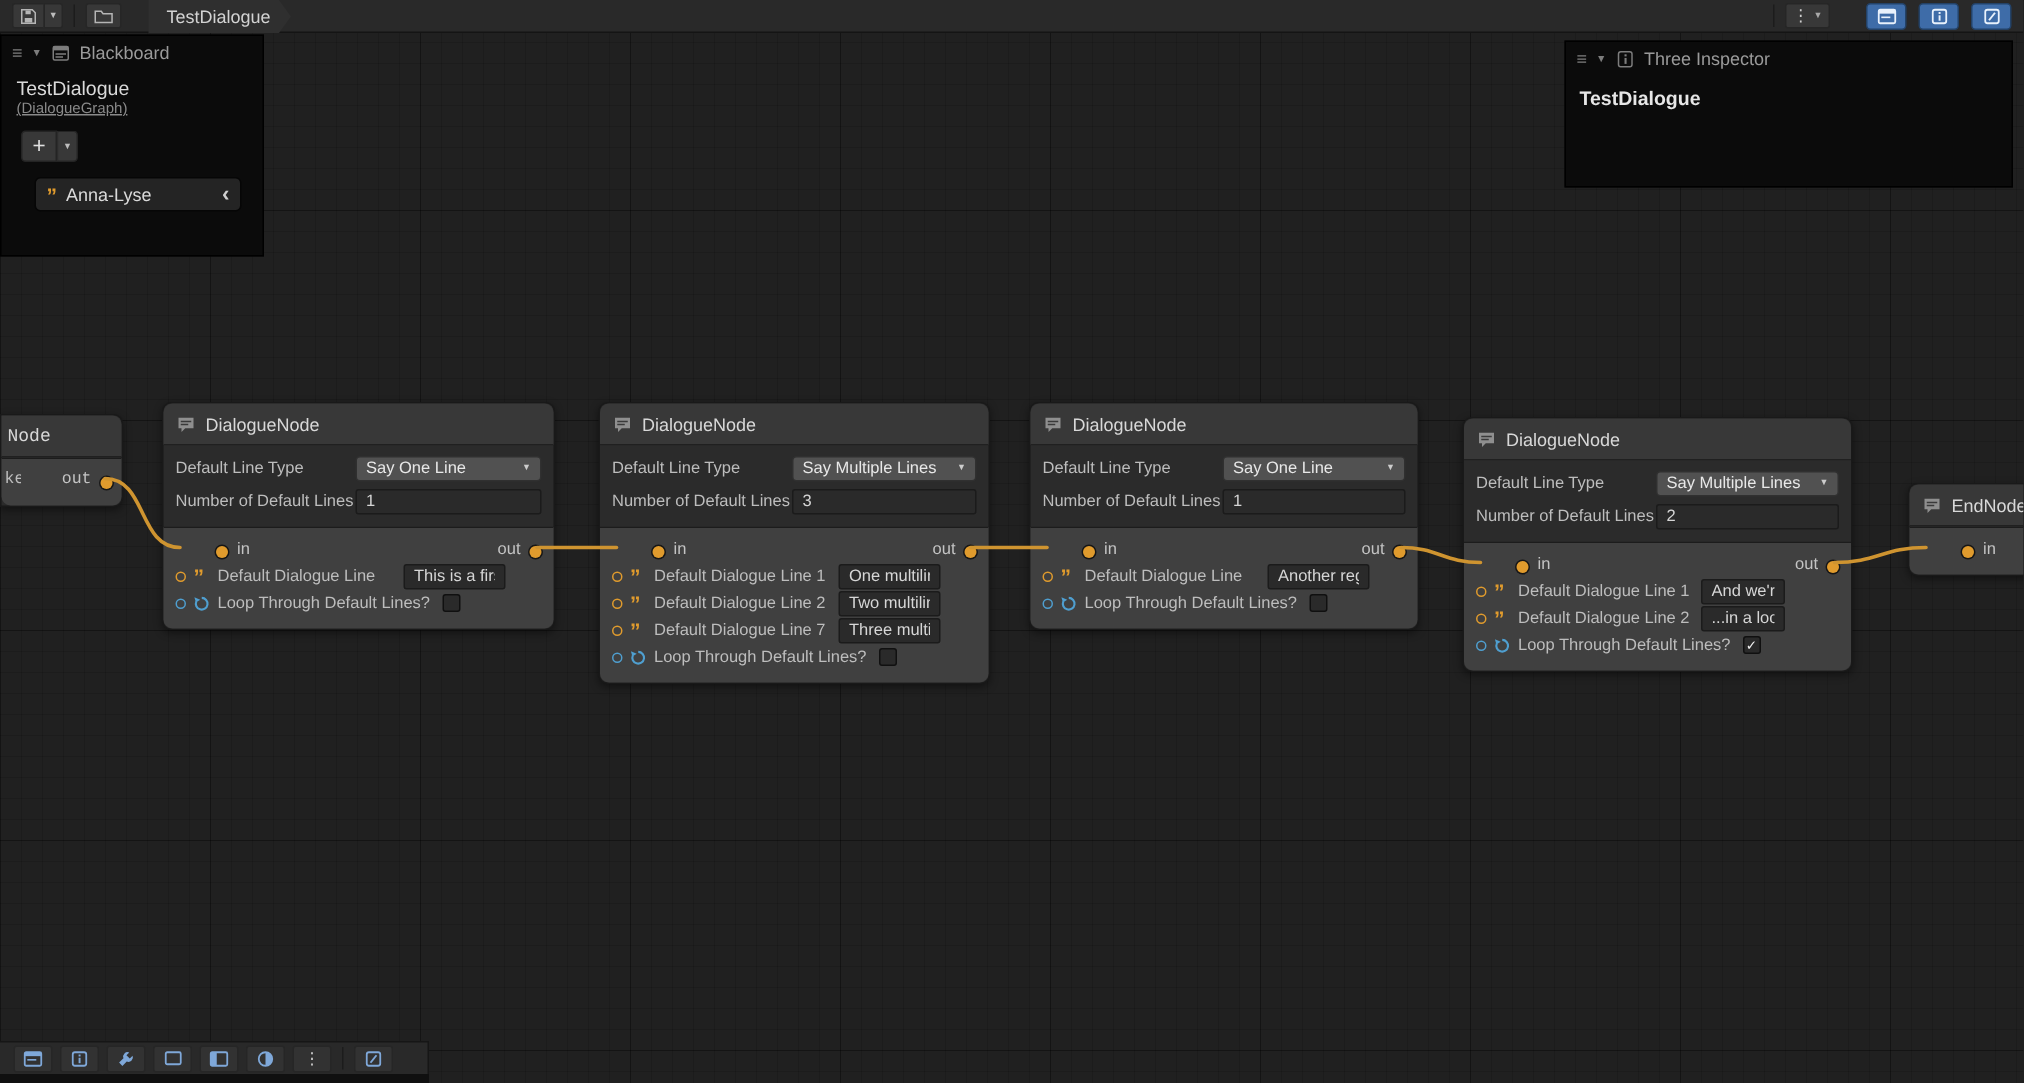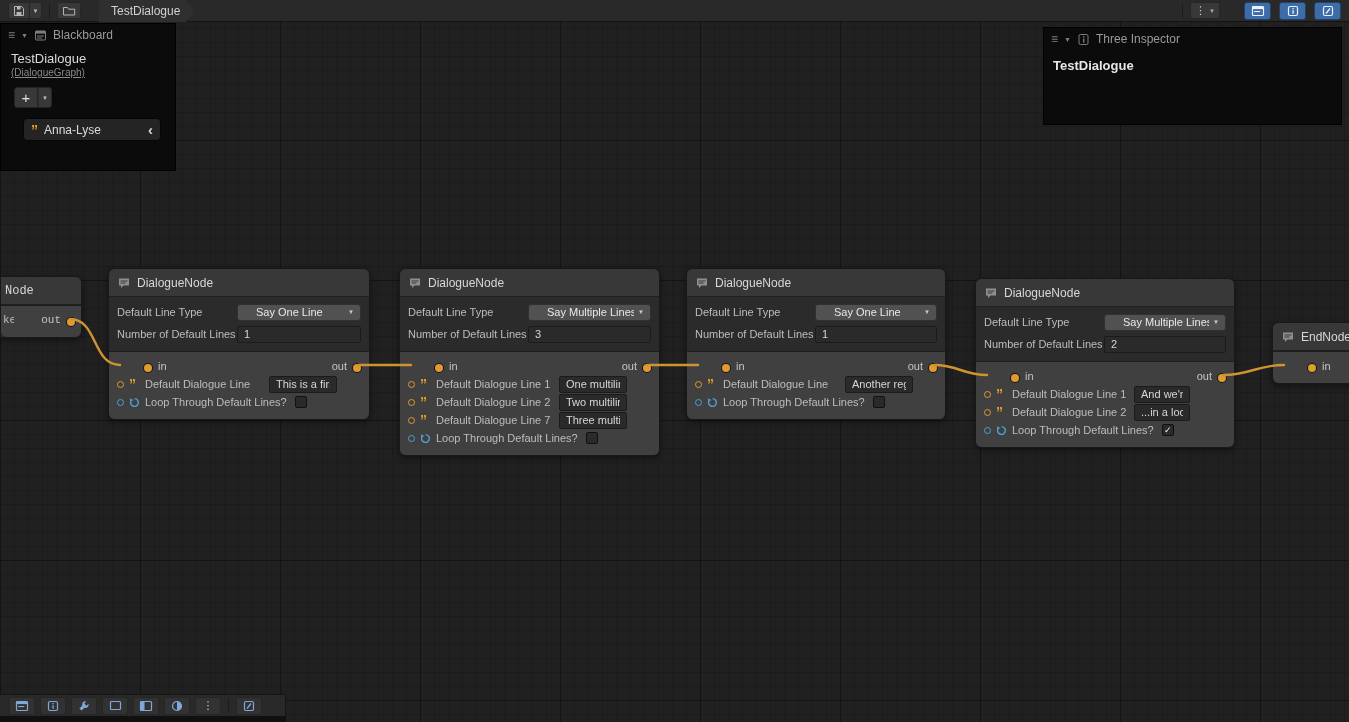--- a/index.html
+++ b/index.html
@@ -63,21 +63,21 @@
   
   .node { position:absolute; background:#2b2b2b; border:1px solid #191919; border-radius:6px;
     z-index:10; font-size:11px; color:#c4c4c4; box-shadow:0 2px 6px rgba(0,0,0,0.45); }
   .node-title { display:flex; align-items:center; gap:6px; height:28px; padding:0 8px; background:#383838;
     border-bottom:1px solid #202020; border-radius:6px 6px 0 0; color:#d8d8d8; font-size:12px; }
   .node-props { padding:6px 8px 8px 8px; display:flex; flex-direction:column; gap:4px; }
   .prop-row { display:flex; align-items:center; height:18px; }
   .prop-label { width:120px; color:#bdbdbd; white-space:nowrap; }
   .dropdown { flex:1; height:17px; background:#515151; border:1px solid #303030; border-radius:3px;
     color:#e8e8e8; display:flex; align-items:center; padding:0 6px; overflow:hidden; }
-  .dropdown .val { flex:1; white-space:nowrap; overflow:hidden;margin-left:12px; }
+  .dropdown .val { flex:1; white-space:nowrap; overflow:hidden; }
   .dropdown .dd-arrow { font-size:6px; color:#cccccc; margin-left:4px; }
   .textfield { flex:1; height:17px; background:#2a2a2a; border:1px solid #1b1b1b; border-radius:2px;
     color:#d6d6d6; display:flex; align-items:center; padding:0 6px; overflow:hidden; }
   .textfield span { white-space:nowrap; overflow:hidden; }
   .node-ports { background:#404040; border-top:1px solid #1c1c1c; border-radius:0 0 6px 6px; padding:5px 0 8px 0; }
   .ports-row { display:flex; justify-content:space-between; align-items:center; height:18px; padding:0 8px; }
   .pgroup { display:flex; align-items:flex-end; gap:6px;margin-left:27px; }
   .dot { width:8px; height:8px; border-radius:50%; flex:none; }
   .dot.connected { background:#e09b2d; box-shadow:0 0 0 1px #161616; }
   .dot.hollow-o { width:7px; height:7px; background:transparent; border:1.5px solid #e09b2d; }

